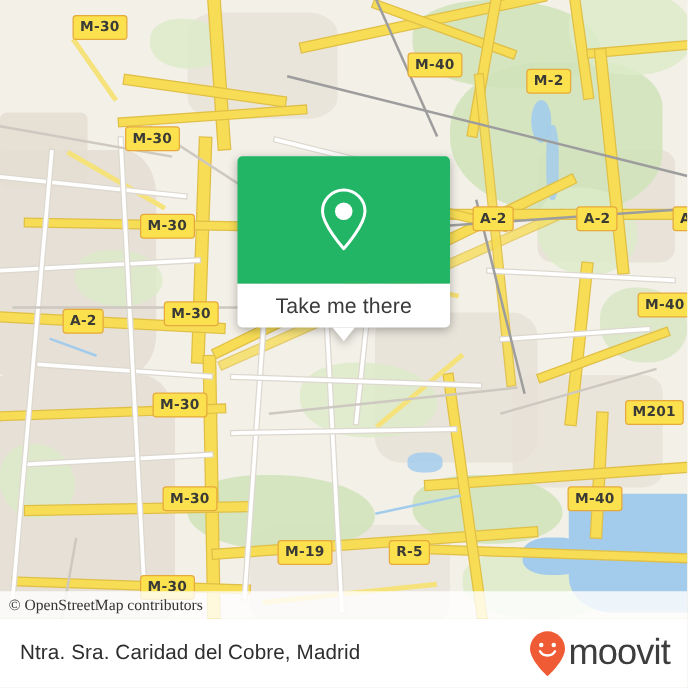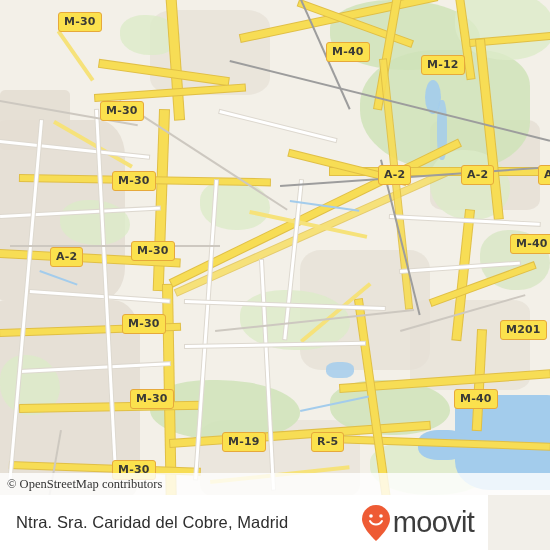--- a/index.html
+++ b/index.html
@@ -70,21 +70,21 @@
     font-family:"Liberation Sans","DejaVu Sans",sans-serif;
   }
   .callout-tail{
     position:absolute;left:50%;margin-left:-9px;bottom:-11px;
     width:0;height:0;border-left:9px solid transparent;border-right:9px solid transparent;
     border-top:11px solid #ffffff;
   }
 
   
   .footer{
-    position:absolute;left:0;top:495px;width:488px;height:55px;
+    position:absolute;left:0;top:495px;width:550px;height:55px;
     background:#ffffff;display:flex;align-items:center;
     justify-content:space-between;box-sizing:border-box;padding:0 14px 0 16px;
   }
   .place-name{
     font-size:16.5px;color:#2e2e2e;letter-spacing:.1px;
     font-family:"Liberation Sans","DejaVu Sans",sans-serif;
   }
   .brand{display:flex;align-items:center;gap:2px;}
   .brand-word{
     font-size:29px;color:#3d3d3d;letter-spacing:-0.7px;line-height:1;
@@ -198,21 +198,21 @@
       <div class="road grey" style="left:215px;top:330px;width:200px;height:2px;transform:rotate(-6deg);"></div>
       <div class="road grey" style="left:400px;top:330px;width:130px;height:2px;transform:rotate(-16deg);"></div>
       <div class="road grey" style="left:60px;top:430px;width:2px;height:70px;transform:rotate(10deg);"></div>
 
       <div class="road stream" style="left:300px;top:410px;width:70px;height:2px;transform:rotate(-12deg);"></div>
       <div class="road stream" style="left:40px;top:270px;width:40px;height:2px;transform:rotate(20deg);"></div>
       <div class="road stream" style="left:290px;top:200px;width:70px;height:2px;transform:rotate(8deg);"></div>
 
       <div class="shield" style="left:58px;top:12px;">M-30</div>
       <div class="shield" style="left:326px;top:42px;">M-40</div>
-      <div class="shield" style="left:421px;top:55px;">M-12</div>
+      <div class="shield" style="left:421px;top:55px;">M-2</div>
       <div class="shield" style="left:100px;top:101px;">M-30</div>
       <div class="shield" style="left:112px;top:171px;">M-30</div>
       <div class="shield" style="left:378px;top:165px;">A-2</div>
       <div class="shield" style="left:461px;top:165px;">A-2</div>
       <div class="shield" style="left:538px;top:165px;">A-2</div>
       <div class="shield" style="left:131px;top:241px;">M-30</div>
       <div class="shield" style="left:50px;top:247px;">A-2</div>
       <div class="shield" style="left:510px;top:234px;">M-40</div>
       <div class="shield" style="left:122px;top:314px;">M-30</div>
       <div class="shield" style="left:500px;top:320px;">M201</div>
@@ -220,20 +220,32 @@
       <div class="shield" style="left:454px;top:389px;">M-40</div>
       <div class="shield" style="left:222px;top:432px;">M-19</div>
       <div class="shield" style="left:311px;top:432px;">R-5</div>
       <div class="shield" style="left:112px;top:460px;">M-30</div>
 
       <div class="attrib">
         <span>© OpenStreetMap contributors</span>
       </div>
     </div>
 
+    <div class="callout">
+      <div class="callout-top" style="background:#22b565;">
+        <svg class="pin-icon" width="44" height="54" viewBox="0 0 44 54" aria-hidden="true">
+          <path d="M22 3 C12.6 3 5 10.6 5 20 C5 31 22 50 22 50 C22 50 39 31 39 20 C39 10.6 31.4 3 22 3 Z" fill="none" stroke="#ffffff" stroke-width="2.4" stroke-linejoin="round"></path>
+          <circle cx="22" cy="20" r="7" fill="#ffffff"></circle>
+        </svg>
+      </div>
+      <div class="callout-bottom">
+        <span class="callout-label">Take me there</span>
+        <div class="callout-tail"></div>
+      </div>
+    </div>
   </div>
 
   <div class="footer">
     <div class="place-name">Ntra. Sra. Caridad del Cobre, Madrid</div>
     <div class="brand">
       <svg width="30" height="38" viewBox="0 0 30 38" aria-hidden="true">
         <path d="M15 1 C7.3 1 1 7.3 1 15 C1 24.5 15 37 15 37 C15 37 29 24.5 29 15 C29 7.3 22.7 1 15 1 Z" fill="#ee5b34"></path>
         <circle cx="10" cy="12" r="1.8" fill="#ffffff"></circle>
         <circle cx="20" cy="12" r="1.8" fill="#ffffff"></circle>
         <path d="M9 17 C11.5 21.5 18.5 21.5 21 17" fill="none" stroke="#ffffff" stroke-width="2" stroke-linecap="round"></path>

